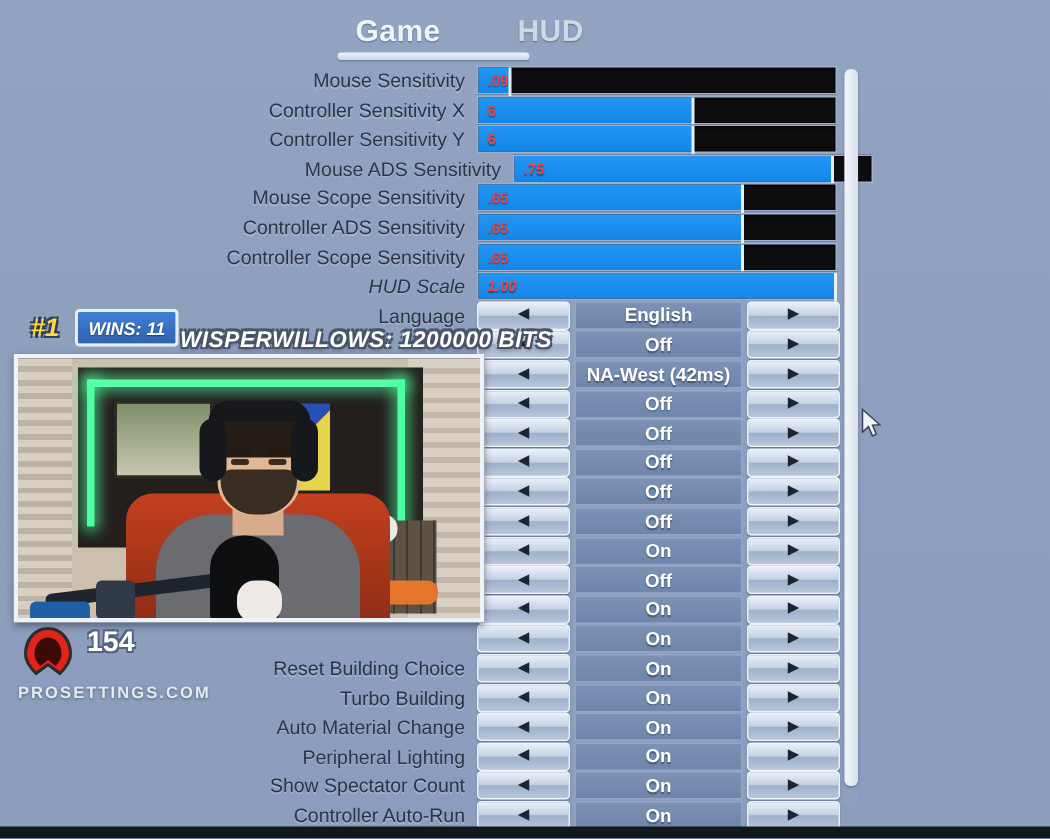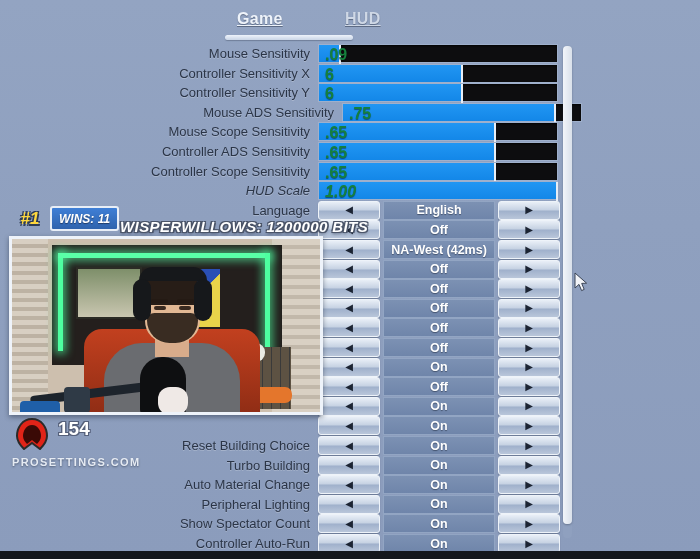--- a/index.html
+++ b/index.html
@@ -8,44 +8,44 @@
     background:#8fa1c0;
     font-family:"Liberation Sans", sans-serif;
     position:relative;
   }
   #app{position:absolute;inset:0;
     background:linear-gradient(180deg,#93a4c2 0%,#8fa0bf 40%,#8b9cbc 100%);
   }
 
   
   .tabbar{position:absolute;left:0;top:6px;width:700px;height:34px;}
-  .tab{position:absolute;top:4px;font-size:16px;font-weight:bold;
-       letter-spacing:.3px;color:#cfd8e6;text-shadow:0 1px 1px rgba(40,50,70,.5);text-decoration:underline;}
+  .tab{position:absolute;top:4px;font-size:20px;font-weight:bold;
+       letter-spacing:.3px;color:#cfd8e6;text-shadow:0 1px 1px rgba(40,50,70,.5);}
   .tab.active{color:#eef3fa;}
   .tab-game{left:237px;}
   .tab-hud{left:345px;}
   .tab-underline{position:absolute;left:225px;top:29px;width:128px;height:5px;
      background:linear-gradient(180deg,#eef3fb,#c9d5e6);border-radius:3px;
      box-shadow:0 1px 1px rgba(50,60,80,.35);}
 
   
   .rows{position:absolute;left:0;top:44px;width:620px;height:515px;}
   .row{position:absolute;left:0;width:700px;height:20px;}
   .rlabel{position:absolute;left:60px;top:1px;width:250px;text-align:right;
      font-size:13px;color:#2b3547;line-height:18px;white-space:nowrap;
      text-shadow:0 1px 0 rgba(255,255,255,.22);}
 
   
   .sl-track{position:absolute;left:318px;top:0;width:240px;height:19px;
      background:#0d0d0f;border:1px solid #9fb0cc;box-sizing:border-box;
      box-shadow:inset 0 1px 2px rgba(0,0,0,.8);}
   .sl-fill{position:absolute;left:0;top:0;height:100%;
      background:linear-gradient(180deg,#2196f3,#1387e8);}
-  .sl-val{position:absolute;left:6px;top:0;line-height:19px;font-size:16px;
-     font-weight:bold;color:#15803d;text-shadow:0 1px 1px rgba(0,0,0,.45);}
+  .sl-val{position:absolute;left:6px;top:0;line-height:19px;font-size:10px;
+     font-weight:bold;color:#ef4444;text-shadow:0 1px 1px rgba(0,0,0,.45);}
   .sl-caret{position:absolute;top:0;width:2px;height:19px;background:#e8eef6;}
 
   
   .st-arrow{position:absolute;top:0;width:62px;height:19px;
      background:linear-gradient(180deg,#e9eff7 0%,#c5d1e2 48%,#9fb0cb 52%,#b9c6da 100%);
      border:1px solid #eef3f9;border-radius:3px;box-sizing:border-box;
      box-shadow:0 1px 1px rgba(45,55,75,.35);}
   .st-left{left:318px;}
   .st-right{left:498px;}
   .st-arrow .gl{position:absolute;left:0;right:0;top:0;bottom:0;

